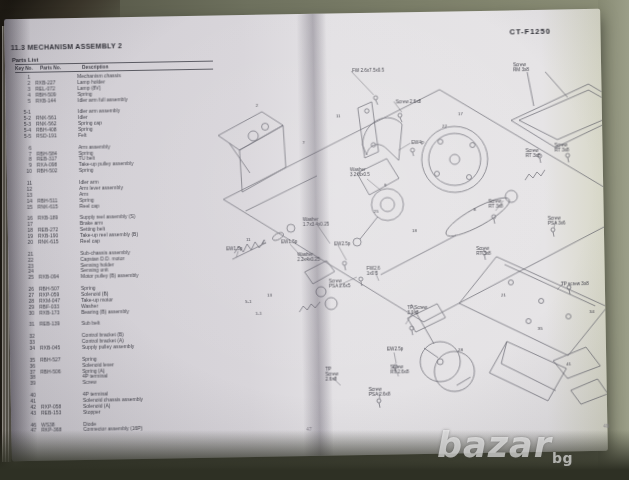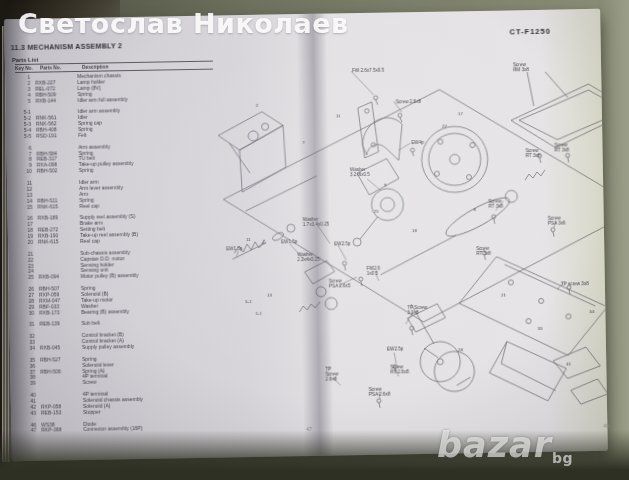--- a/index.html
+++ b/index.html
@@ -533,16 +533,15 @@
       <div class="pageno pageno-right">49</div>
     </div>
 
     <div class="spineShadow"></div>
     <div class="gutter"></div>
     <div class="vignette"></div>
   </div>
 
   <div class="bg-bottom"></div>
 
-  <div class="wm-owner">Светослав Николаев</div>
   <div class="wm-bazar"><span class="site">bazar</span><span class="tld">bg</span></div>
 
 </div>
 
 </body></html>

